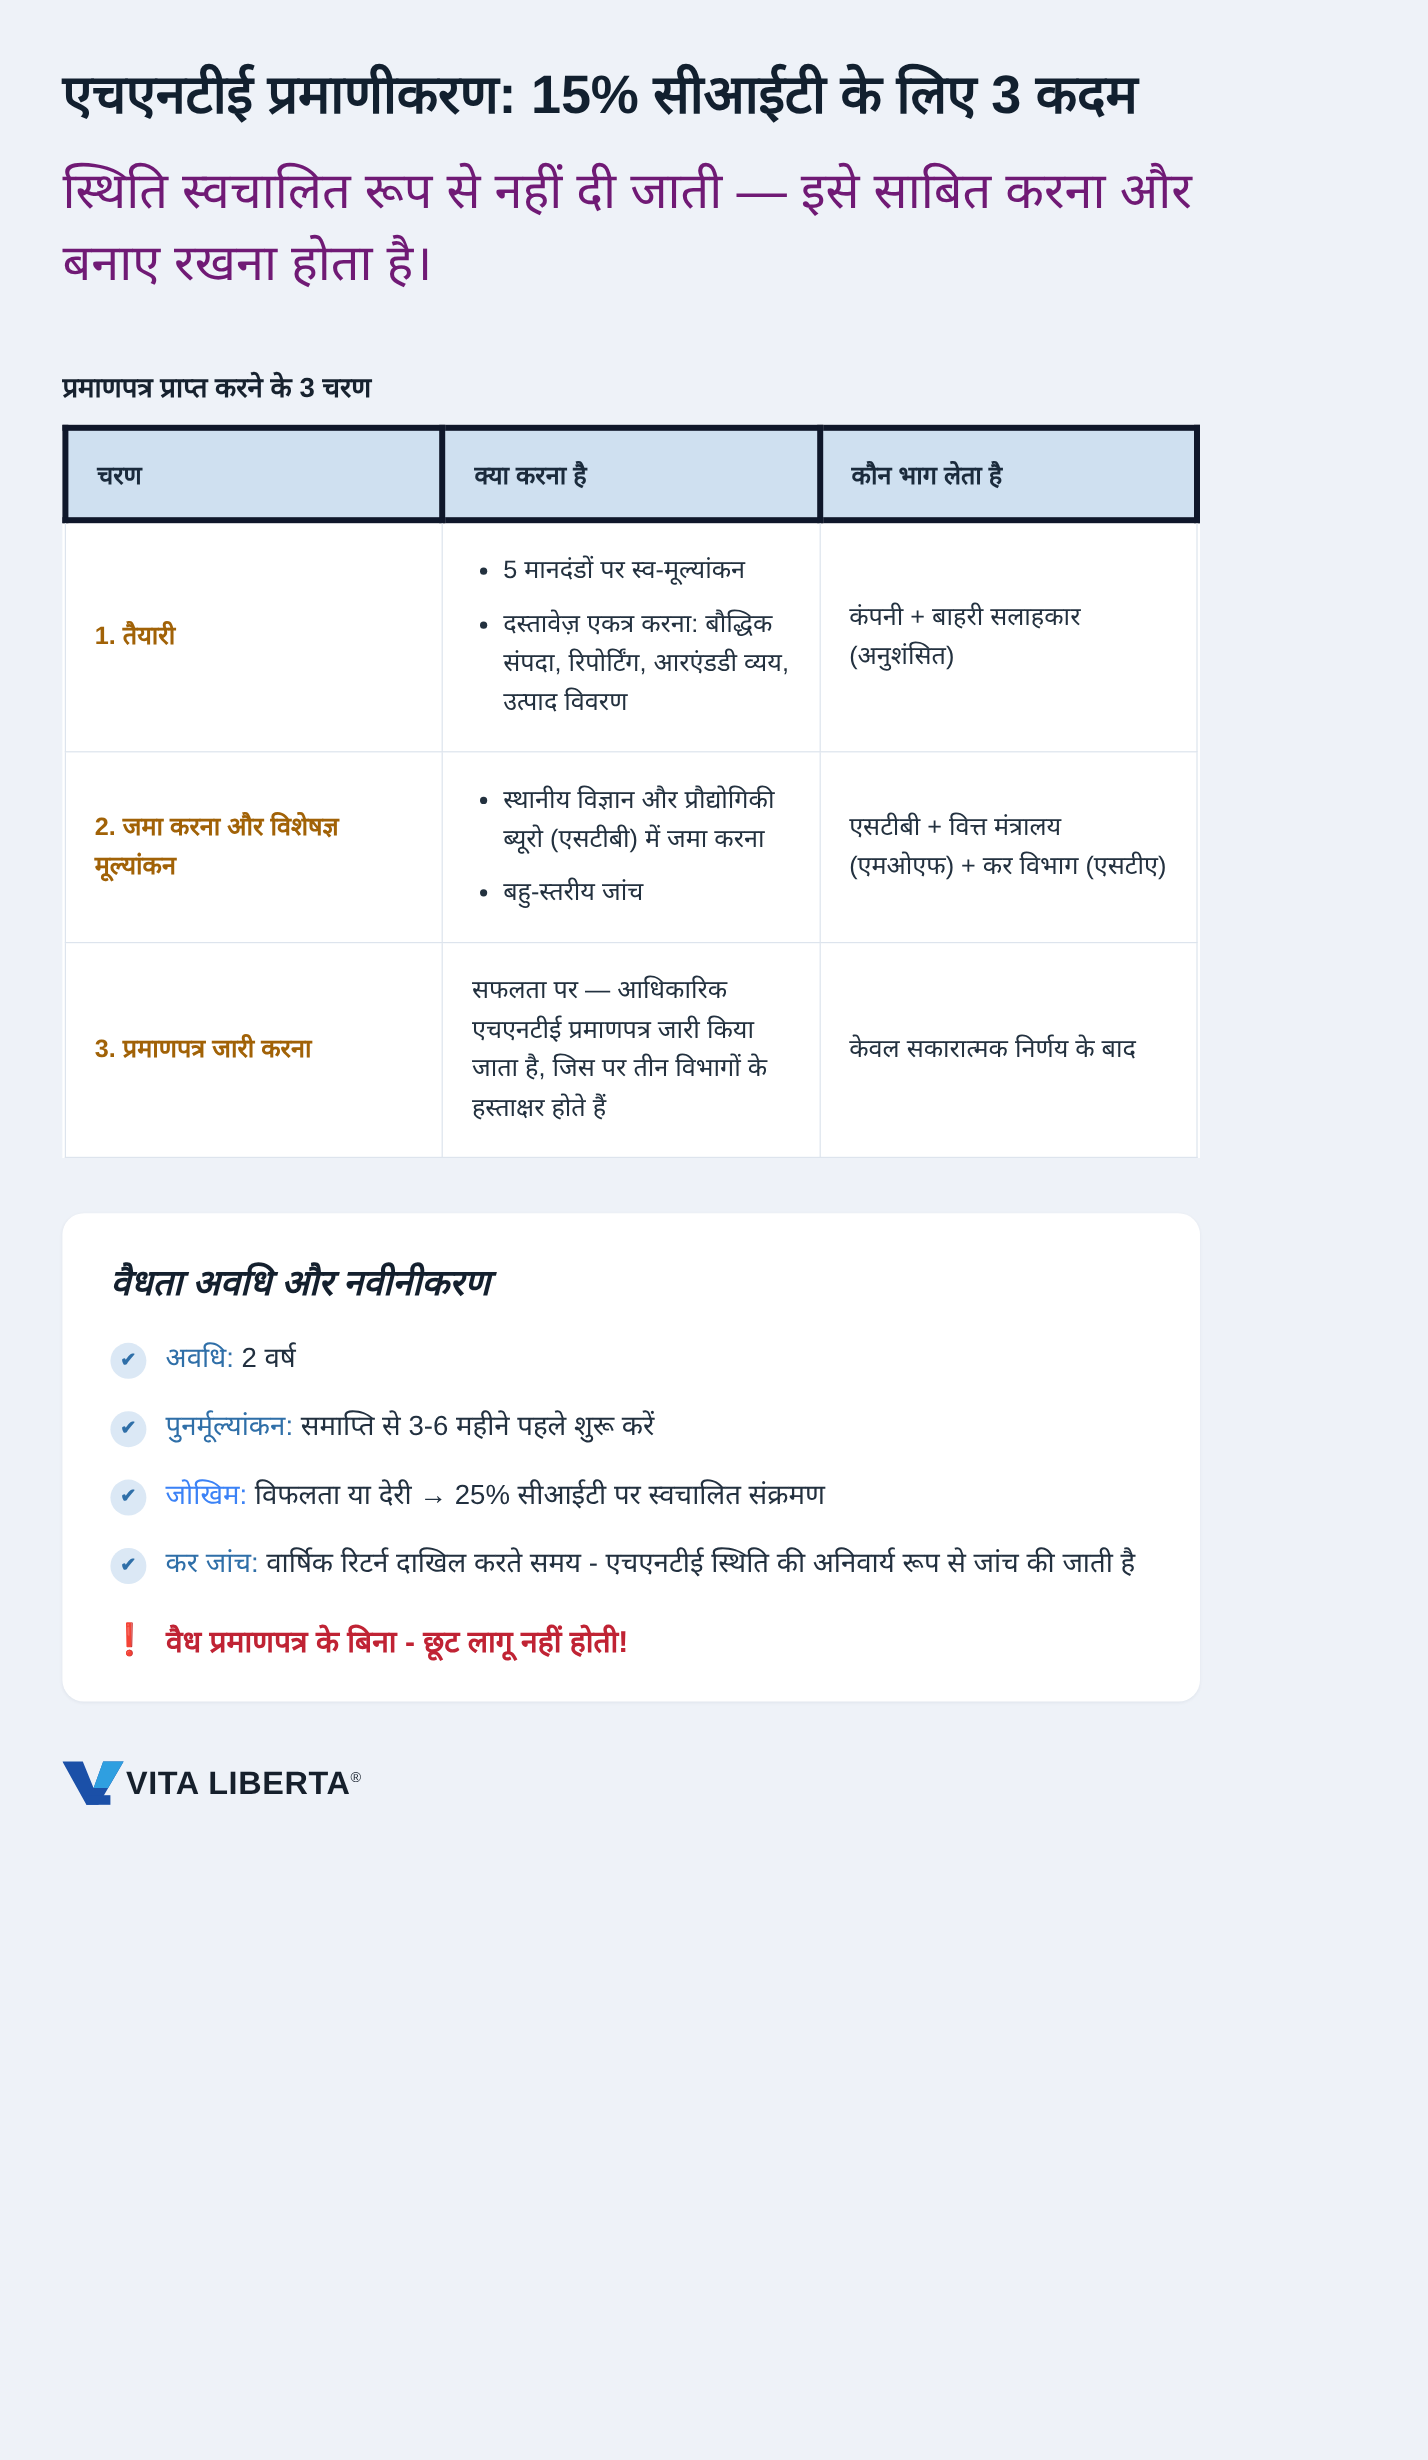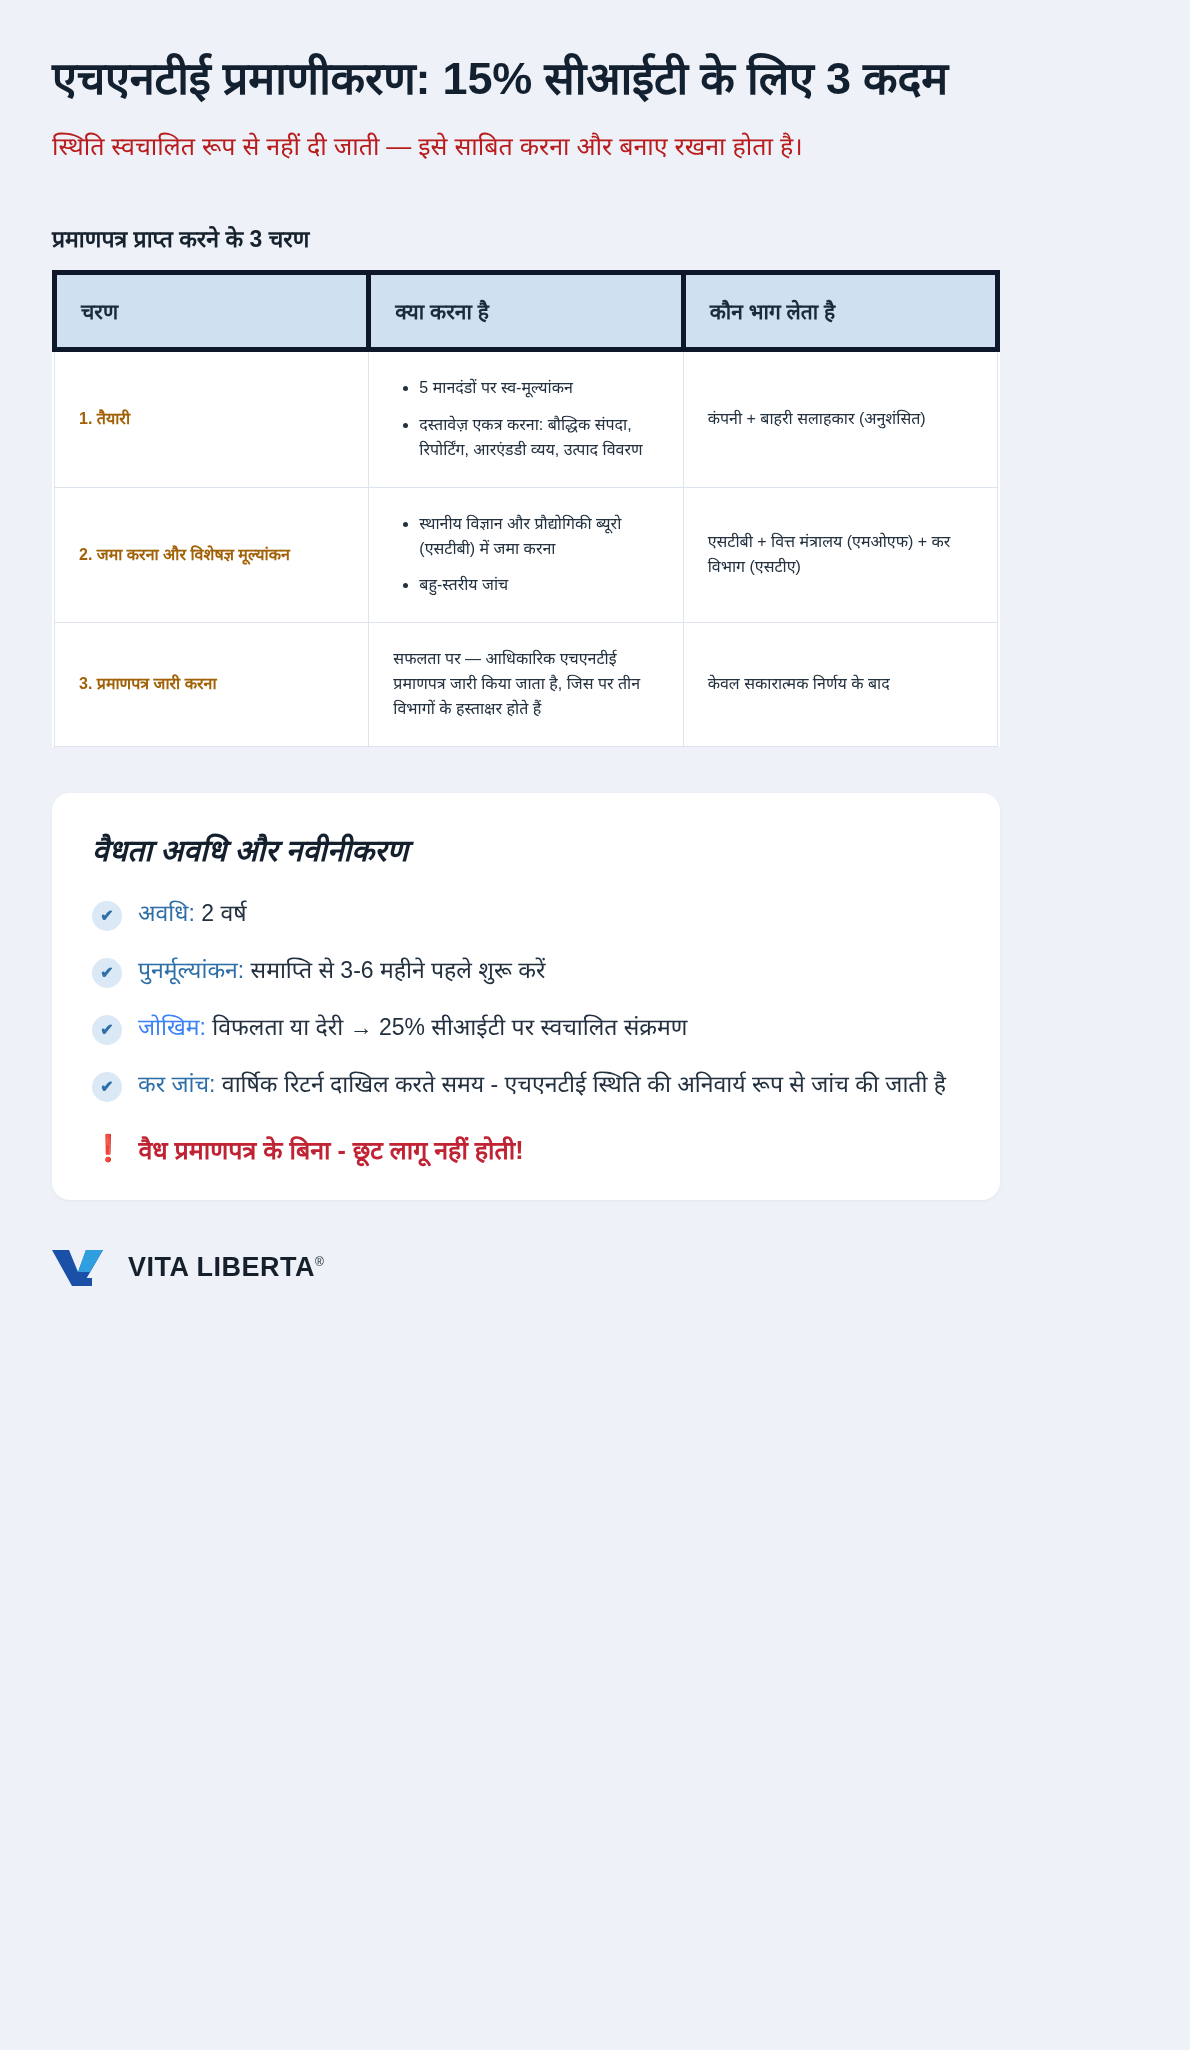--- a/index.html
+++ b/index.html
@@ -25,23 +25,23 @@
   .title {
     font-size: 45px;
     line-height: 1.22;
     font-weight: 700;
     color: #12202f;
     letter-spacing: -0.2px;
     margin: 0 0 22px 0;
     max-width: 1060px;
   }
   .subtitle {
-    font-size: 25px;
+    font-size: 42px;
     line-height: 1.42;
-    color: #b91c1c;
+    color: #701a75;
     font-weight: 400;
     margin: 0 0 58px 0;
     max-width: 1070px;
   }
   .section-heading {
     font-size: 23px;
     font-weight: 700;
     color: #17222f;
     margin: 0 0 16px 0;
   }
@@ -58,21 +58,21 @@
     font-size: 21px;
     font-weight: 700;
     text-align: left;
     padding: 22px 24px;
     border: 5px solid #0f172a;
     vertical-align: middle;
   }
   table.steps td {
     border: 1px solid #dde4ed;
     padding: 24px 24px;
-    font-size: 16px;
+    font-size: 21px;
     line-height: 1.55;
     vertical-align: middle;
     color: #23313f;
     background: #ffffff;
     margin-left: 32px;
   }
   table.steps td.step-name {
     color: #a16207;
     font-weight: 700;
     width: 254px;
@@ -157,21 +157,21 @@
   }
   .warning .bang {
     color: #d22c3c;
     font-size: 26px;
     line-height: 1.25;
   }
   .footer {
     margin-top: 48px;
     display: flex;
     align-items: center;
-    gap: 24px;
+    gap: 1px;
   }
   .logo-mark {
     width: 52px;
     height: 40px;
     position: relative;
     display: inline-block;
   }
   .brand {
     font-size: 27px;
     font-weight: 700;

